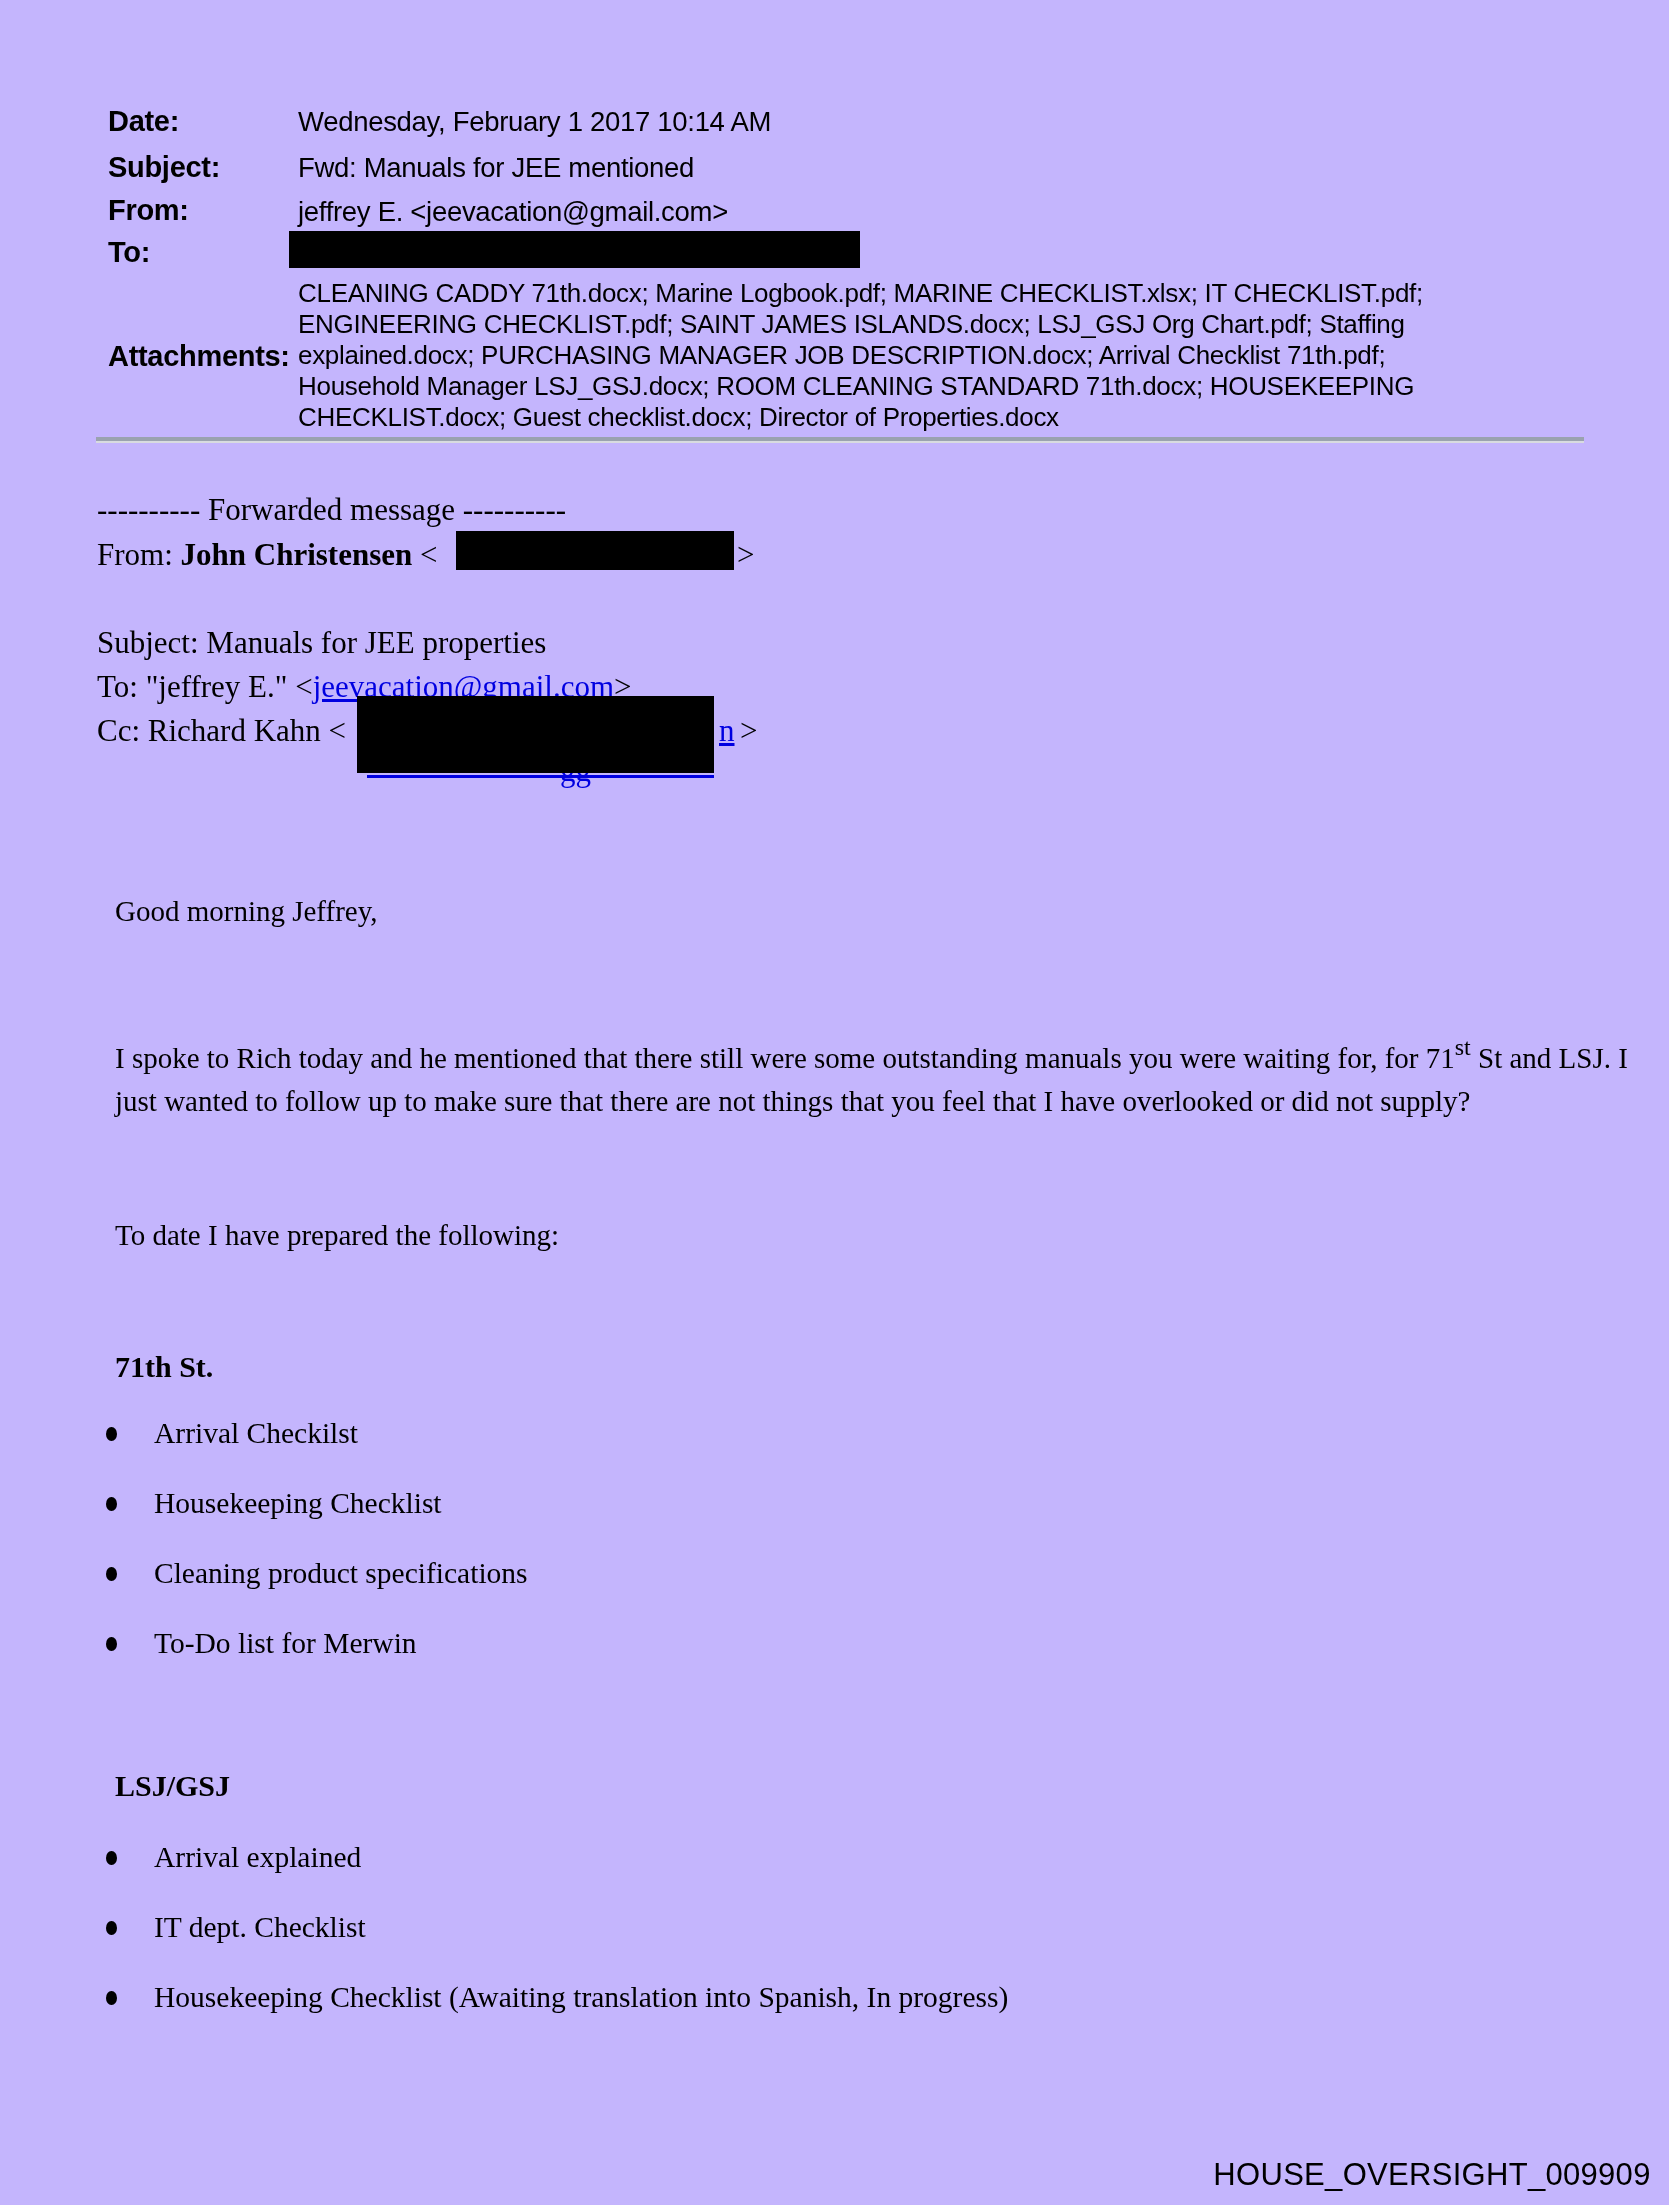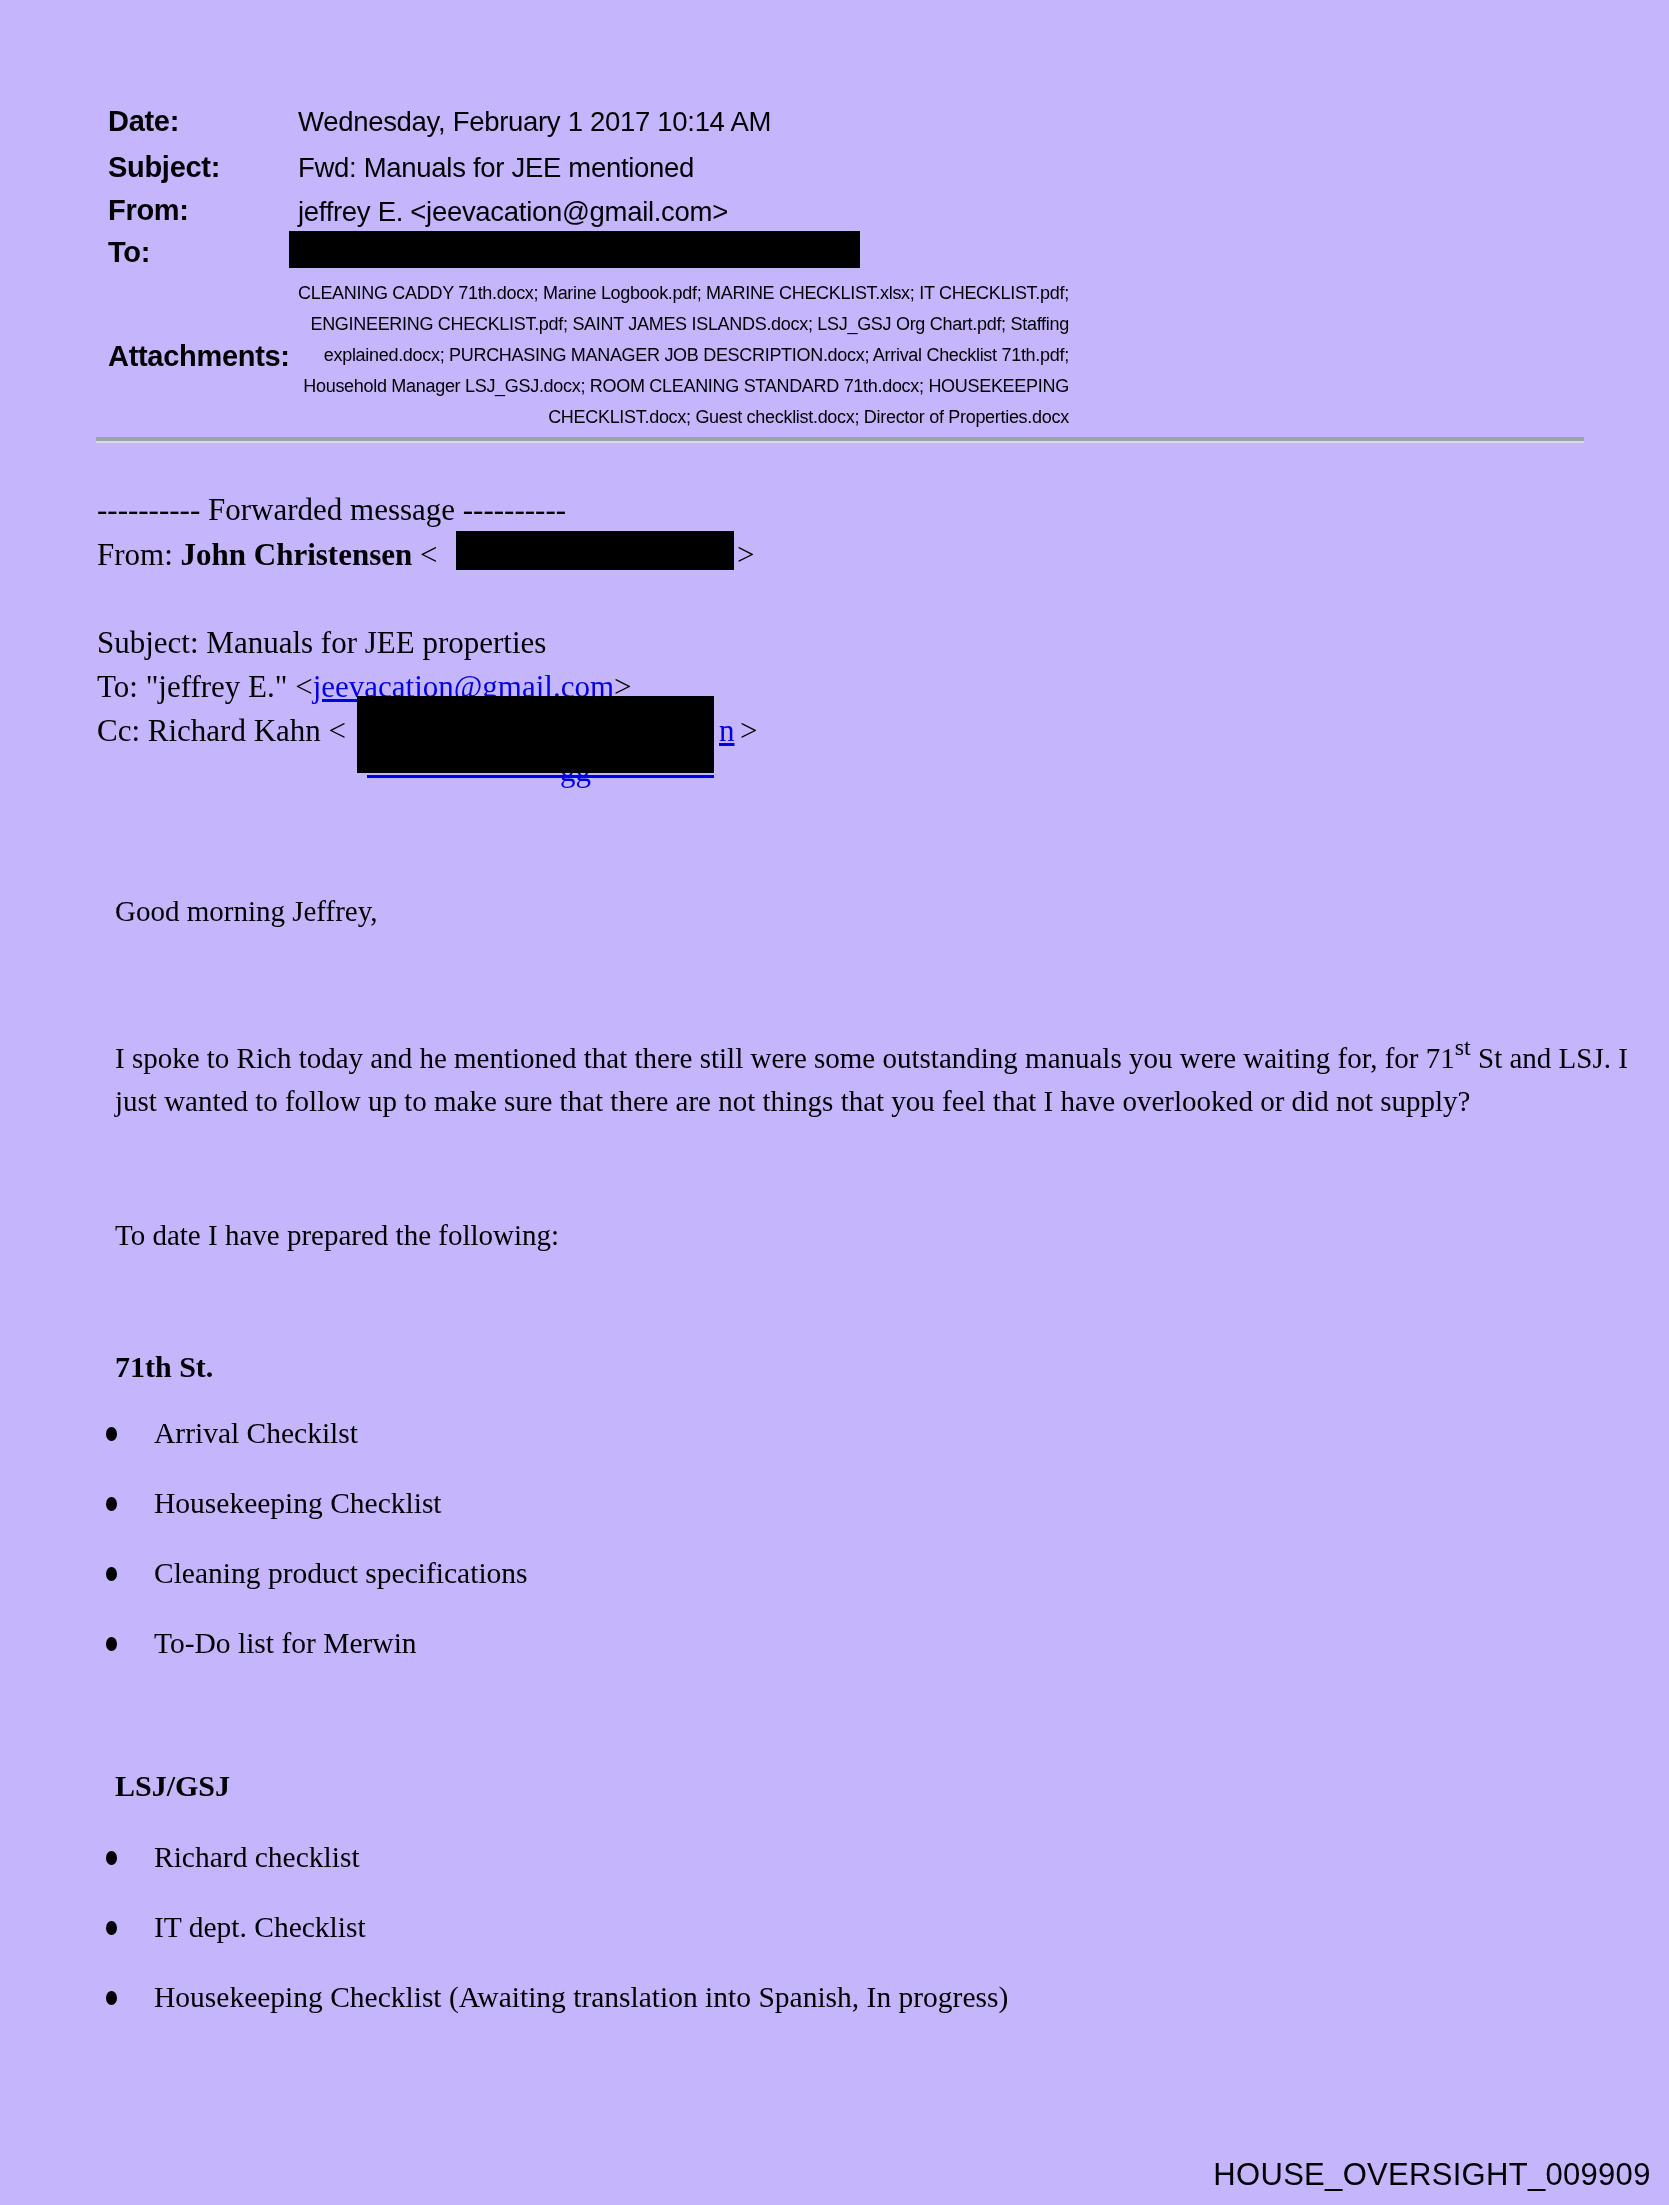--- a/index.html
+++ b/index.html
@@ -11,21 +11,21 @@
   .hlabel{
     position:absolute;left:108px;font-family:"Liberation Sans",sans-serif;
     font-weight:bold;font-size:29px;letter-spacing:-0.3px;white-space:nowrap;
   }
   .hvalue{
     position:absolute;left:298px;font-family:"Liberation Sans",sans-serif;
     font-size:27.5px;letter-spacing:-0.3px;white-space:nowrap;
   }
   .attach-lines{
     position:absolute;left:298px;top:278px;font-family:"Liberation Sans",sans-serif;
-    font-size:18px;line-height:31px;letter-spacing:-0.3px;white-space:nowrap;text-align:right;
+    font-size:26px;line-height:31px;letter-spacing:-0.3px;white-space:nowrap;
   }
   .redact{position:absolute;background:#000000;}
   .divider{
     position:absolute;left:96px;top:437px;width:1488px;height:3.9px;
     background:#9aa2af;border-bottom:2px solid #d8dbe0;
   }
   
   .fwd-line{position:absolute;left:97px;font-size:31px;white-space:nowrap;}
   .fwd-bold{font-weight:bold;}
   a.mail-link{color:#0000e0;text-decoration:underline;}
@@ -125,21 +125,21 @@
   </div>
   <div class="bullet-item" style="top:1627px">
     <span class="bullet-dot"></span>
     <span class="bullet-label">To-Do list for Merwin</span>
   </div>
 
   <div class="body-text sec-title" style="top:1769px">LSJ/GSJ</div>
 
   <div class="bullet-item" style="top:1841px">
     <span class="bullet-dot"></span>
-    <span class="bullet-label">Richard checklist</span>
+    <span class="bullet-label">Arrival explained</span>
   </div>
   <div class="bullet-item" style="top:1911px">
     <span class="bullet-dot"></span>
     <span class="bullet-label">IT dept. Checklist</span>
   </div>
   <div class="bullet-item" style="top:1981px">
     <span class="bullet-dot"></span>
     <span class="bullet-label">Housekeeping Checklist (Awaiting translation into Spanish, In progress)</span>
   </div>
 

